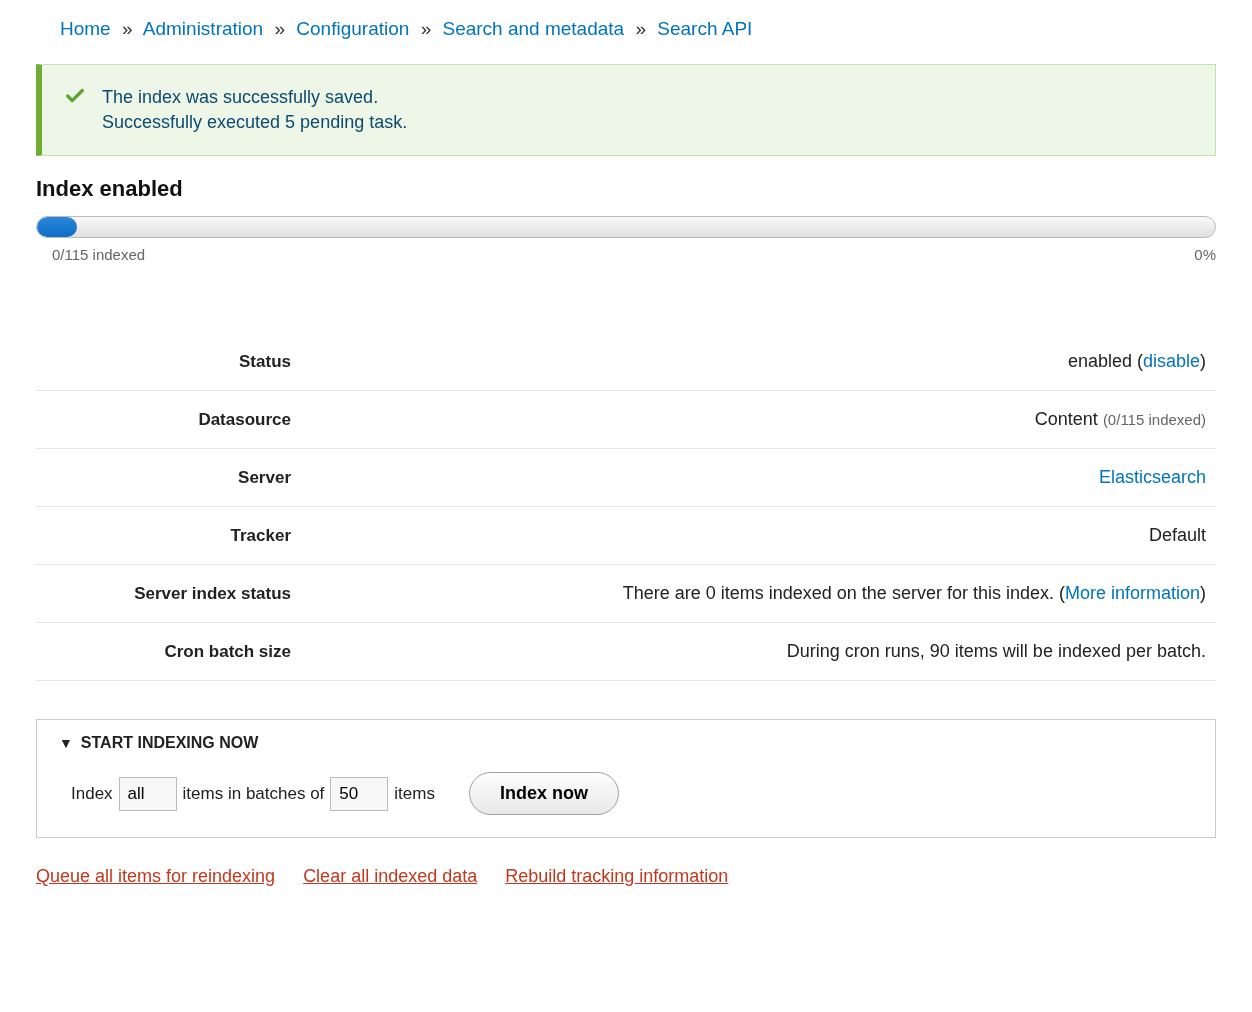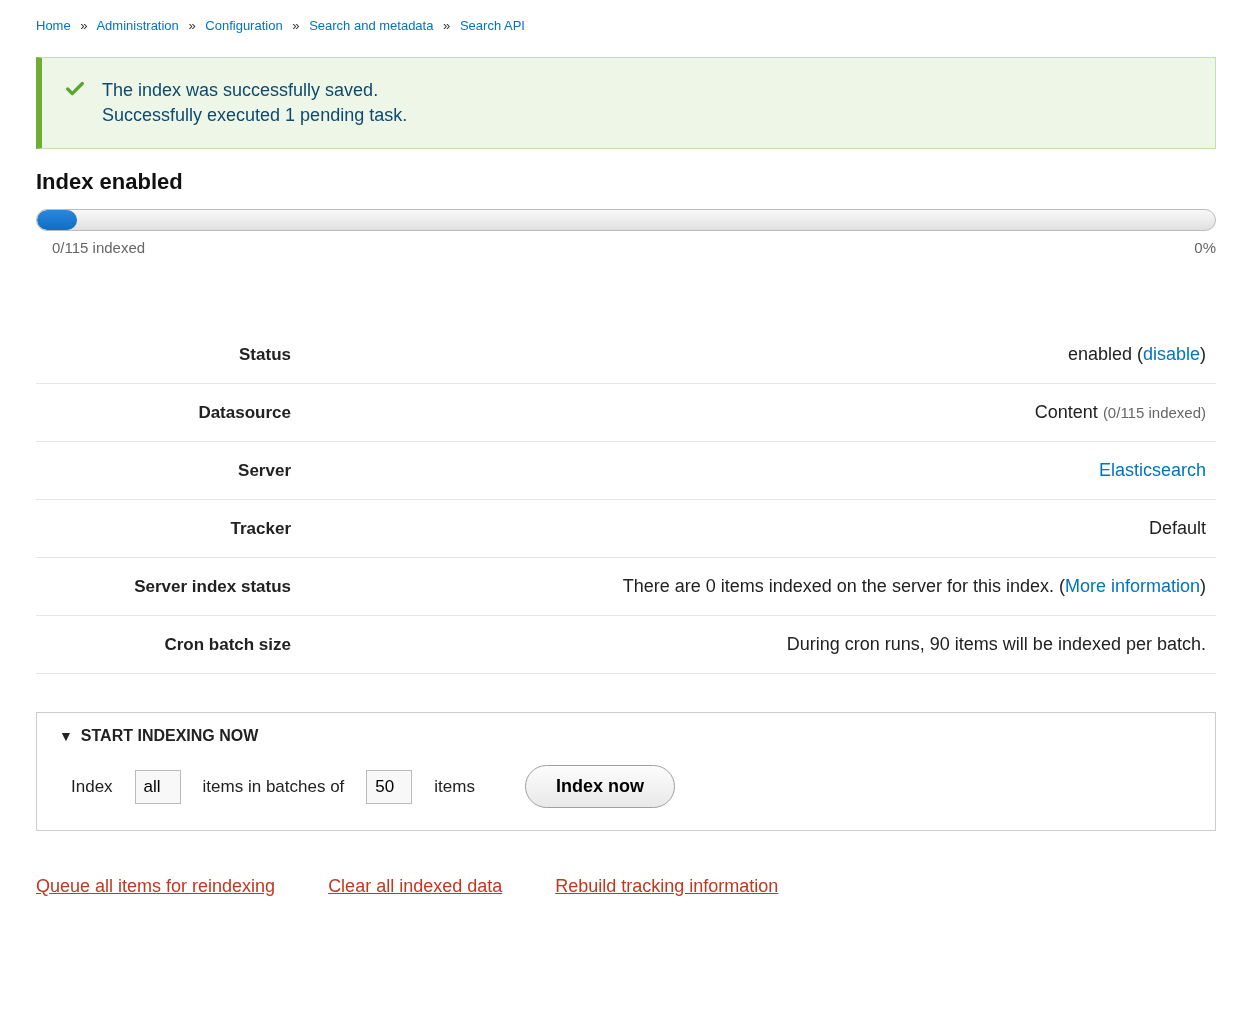--- a/index.html
+++ b/index.html
@@ -4,23 +4,24 @@
 <style>
 * { box-sizing: border-box; margin: 0; padding: 0; }
 body {
   font-family: "Segoe UI", "Helvetica Neue", Arial, sans-serif;
   font-size: 17px;
   color: #222;
   background: #fff;
   padding: 18px 36px 40px 36px;
 }
 .breadcrumb {
-  font-size: 13px;
+  font-size: 19px;
   margin-bottom: 24px;
   color: #333;
+  margin-left: 24px;
 }
 .breadcrumb a {
   color: #0074bd;
   text-decoration: none;
 }
 .breadcrumb .sep { color: #333; margin: 0 6px; }
 
 .status-msg {
   border: 1px solid #c0e0b0;
   border-left: 6px solid #6fae32;
@@ -111,47 +112,47 @@
   align-items: center;
   gap: 8px;
   margin-bottom: 20px;
 }
 .fieldset .legend .tri {
   font-size: 14px;
 }
 .index-row {
   display: flex;
   align-items: center;
-  gap: 22px;
+  gap: 6px;
   flex-wrap: wrap;
   padding-left: 12px;
 }
 .index-row input[type="text"] {
-  width: 46px;
+  width: 58px;
   height: 34px;
   border: 1px solid #bbb;
   padding: 4px 8px;
   font-size: 17px;
   background: #f8f8f8;
 }
 .btn-index-now {
   margin-left: 28px;
   padding: 10px 30px;
   font-size: 18px;
   font-weight: 700;
   border: 1px solid #a0a0a0;
   border-radius: 24px;
   background: linear-gradient(to bottom, #fdfdfd, #e8e8e8);
   cursor: pointer;
 }
 
 .action-links {
-  margin-top: 45px;
-  display: flex;
-  gap: 53px;
+  margin-top: 28px;
+  display: flex;
+  gap: 28px;
   flex-wrap: wrap;
 }
 .action-links a {
   color: #c1381e;
   text-decoration: underline;
   font-size: 18px;
 }
 </style>
 </head>
 <body>
@@ -168,21 +169,21 @@
   <a href="#">Search API</a>
 </div>
 
 <div class="status-msg">
   <span class="checkmark">
     <svg width="22" height="22" viewBox="0 0 24 24" fill="none" stroke="currentColor" stroke-width="3.5" stroke-linecap="round" stroke-linejoin="round">
         <polyline points="20 6 9 17 4 12"></polyline>
       </svg>
   </span>
   <p>The index was successfully saved.</p>
-  <p>Successfully executed 1 pending task.</p>
+  <p>Successfully executed 5 pending task.</p>
 </div>
 
 <h2 class="index-status-title">Index enabled</h2>
 
 <div class="progress-wrap">
   <div class="progress-track">
     <div class="progress-fill"></div>
   </div>
   <div class="progress-meta">
     <span>0/115 indexed</span>

